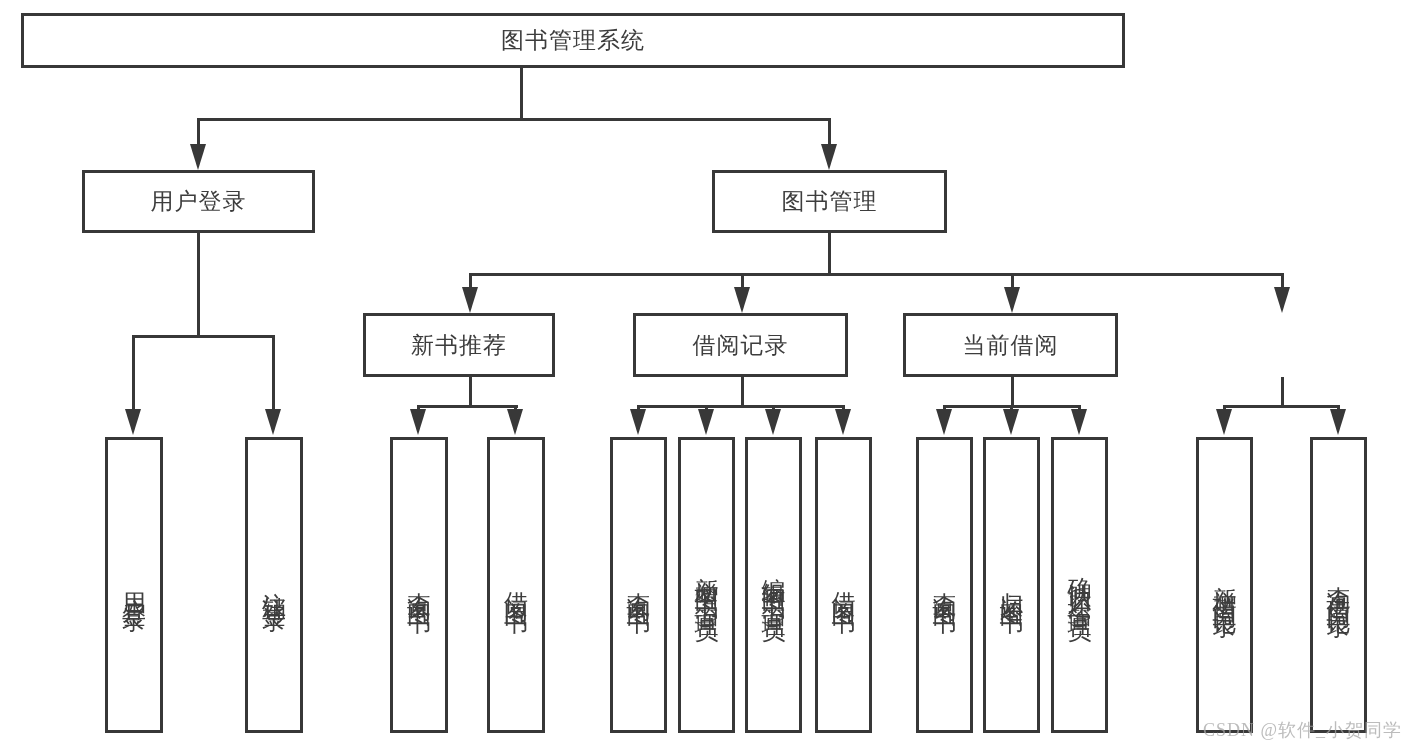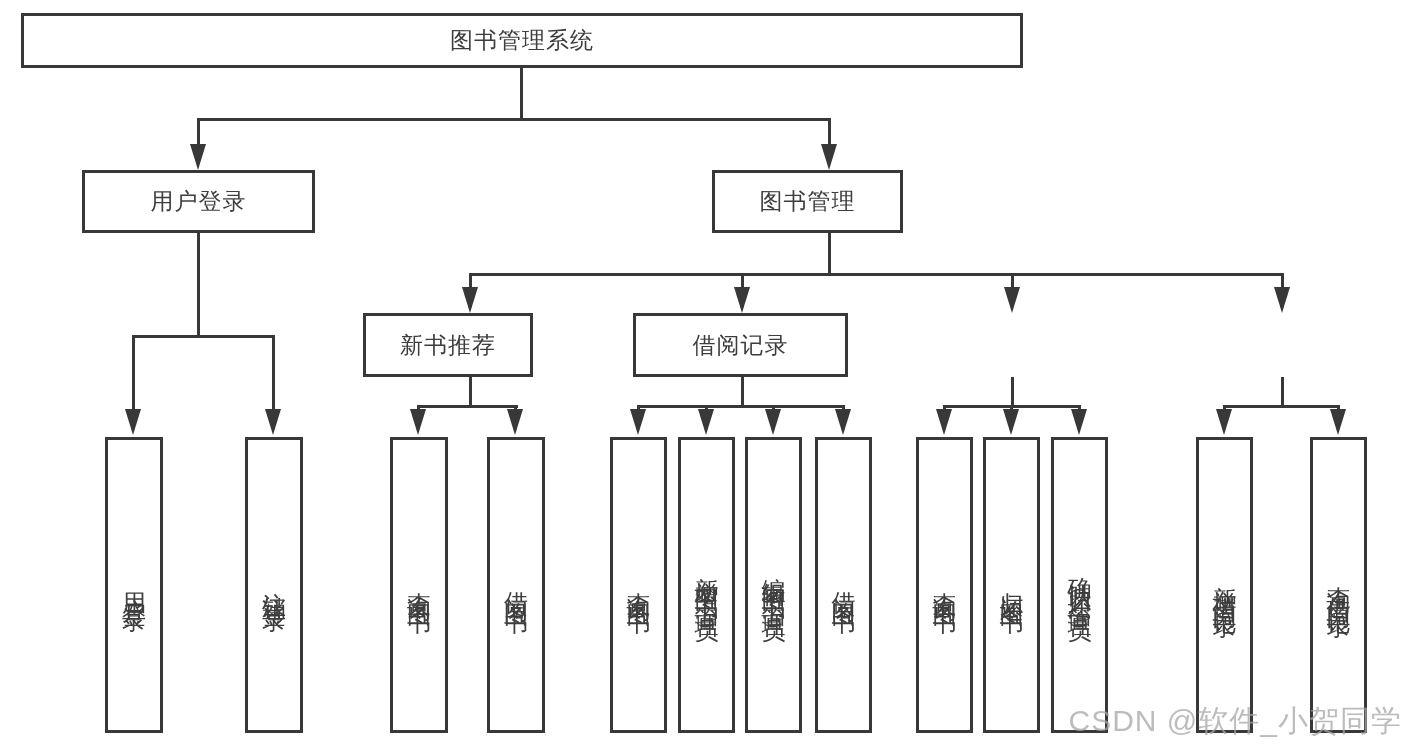--- a/index.html
+++ b/index.html
@@ -47,64 +47,66 @@
     width: 0;
     height: 0;
     border-left: 8px solid transparent;
     border-right: 8px solid transparent;
     border-top: 26px solid var(--line, #383838);
   }
   .watermark {
     position: absolute;
     right: 3px;
     bottom: 5px;
-    font-size: 30px;
+    font-size: 18px;
     color: var(--wm, #a6a6a6);
     opacity: 0.75;
     letter-spacing: 1px;
     z-index: 5;
+    font-family: Liberation Serif, serif;
   }
 </style>
 </head>
 <body>
 
 <div class="stage">
 
-  <div class="box" style="left:21px;top:13px;width:1002px;height:55px">图书管理系统</div>
+  <div class="box" style="left:21px;top:13px;width:1104px;height:55px">图书管理系统</div>
 
   <div class="vline" style="left:520px;top:68px;height:52px"></div>
   <div class="hline" style="left:197px;top:118px;width:634px"></div>
   <div class="vline" style="left:197px;top:118px;height:28px"></div>
   <div class="vline" style="left:828px;top:118px;height:28px"></div>
   <div class="arrow" style="left:190px;top:144px"></div>
   <div class="arrow" style="left:821px;top:144px"></div>
 
   <div class="box" style="left:82px;top:170px;width:233px;height:63px">用户登录</div>
-  <div class="box" style="left:712px;top:170px;width:191px;height:63px">图书管理</div>
+  <div class="box" style="left:712px;top:170px;width:235px;height:63px">图书管理</div>
 
   <div class="vline" style="left:197px;top:233px;height:102px"></div>
   <div class="hline" style="left:132px;top:335px;width:143px"></div>
   <div class="vline" style="left:132px;top:335px;height:76px"></div>
   <div class="vline" style="left:272px;top:335px;height:76px"></div>
   <div class="arrow" style="left:125px;top:409px"></div>
   <div class="arrow" style="left:265px;top:409px"></div>
 
   <div class="vline" style="left:828px;top:233px;height:43px"></div>
   <div class="hline" style="left:469px;top:273px;width:815px"></div>
   <div class="vline" style="left:469px;top:273px;height:16px"></div>
   <div class="vline" style="left:741px;top:273px;height:16px"></div>
   <div class="vline" style="left:1011px;top:273px;height:16px"></div>
   <div class="vline" style="left:1281px;top:273px;height:16px"></div>
   <div class="arrow" style="left:462px;top:287px"></div>
   <div class="arrow" style="left:734px;top:287px"></div>
   <div class="arrow" style="left:1004px;top:287px"></div>
   <div class="arrow" style="left:1274px;top:287px"></div>
 
-  <div class="box" style="left:363px;top:313px;width:170px;height:64px">新书推荐</div>
+  <div class="box" style="left:363px;top:313px;width:192px;height:64px">新书推荐</div>
   <div class="box" style="left:633px;top:313px;width:215px;height:64px">借阅记录</div>
+  <div class="box" style="left:903px;top:313px;width:215px;height:64px">当前借阅</div>
 
   <div class="vline" style="left:469px;top:377px;height:31px"></div>
   <div class="hline" style="left:417px;top:405px;width:101px"></div>
   <div class="vline" style="left:417px;top:405px;height:8px"></div>
   <div class="vline" style="left:514px;top:405px;height:8px"></div>
   <div class="arrow" style="left:410px;top:409px"></div>
   <div class="arrow" style="left:507px;top:409px"></div>
 
   <div class="vline" style="left:741px;top:377px;height:31px"></div>
   <div class="hline" style="left:637px;top:405px;width:208px"></div>

